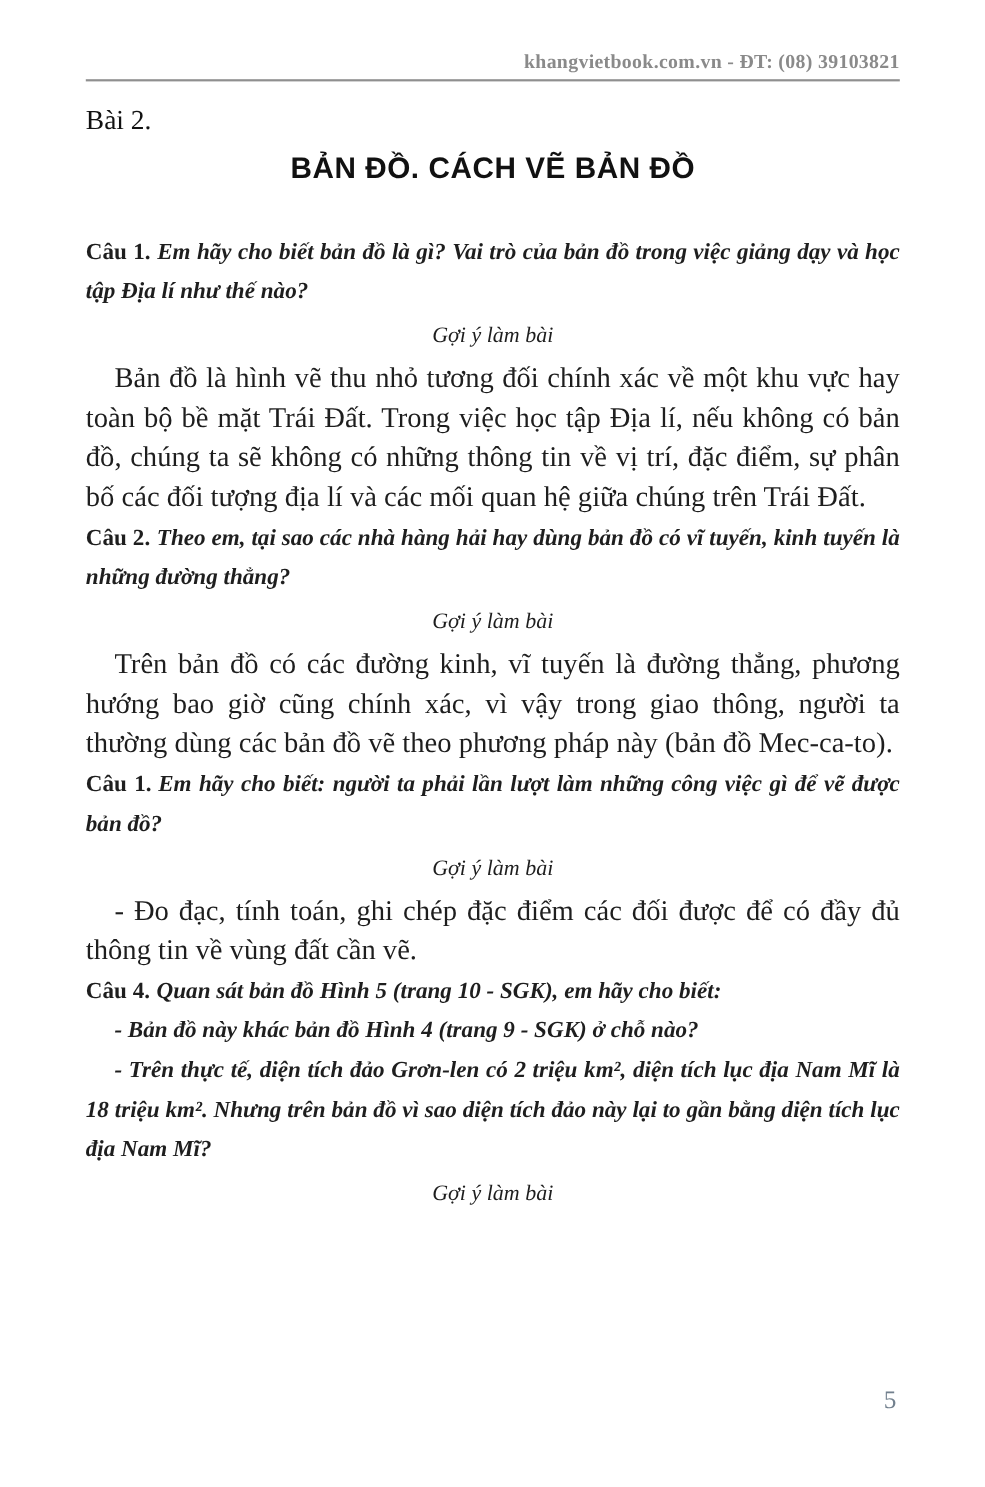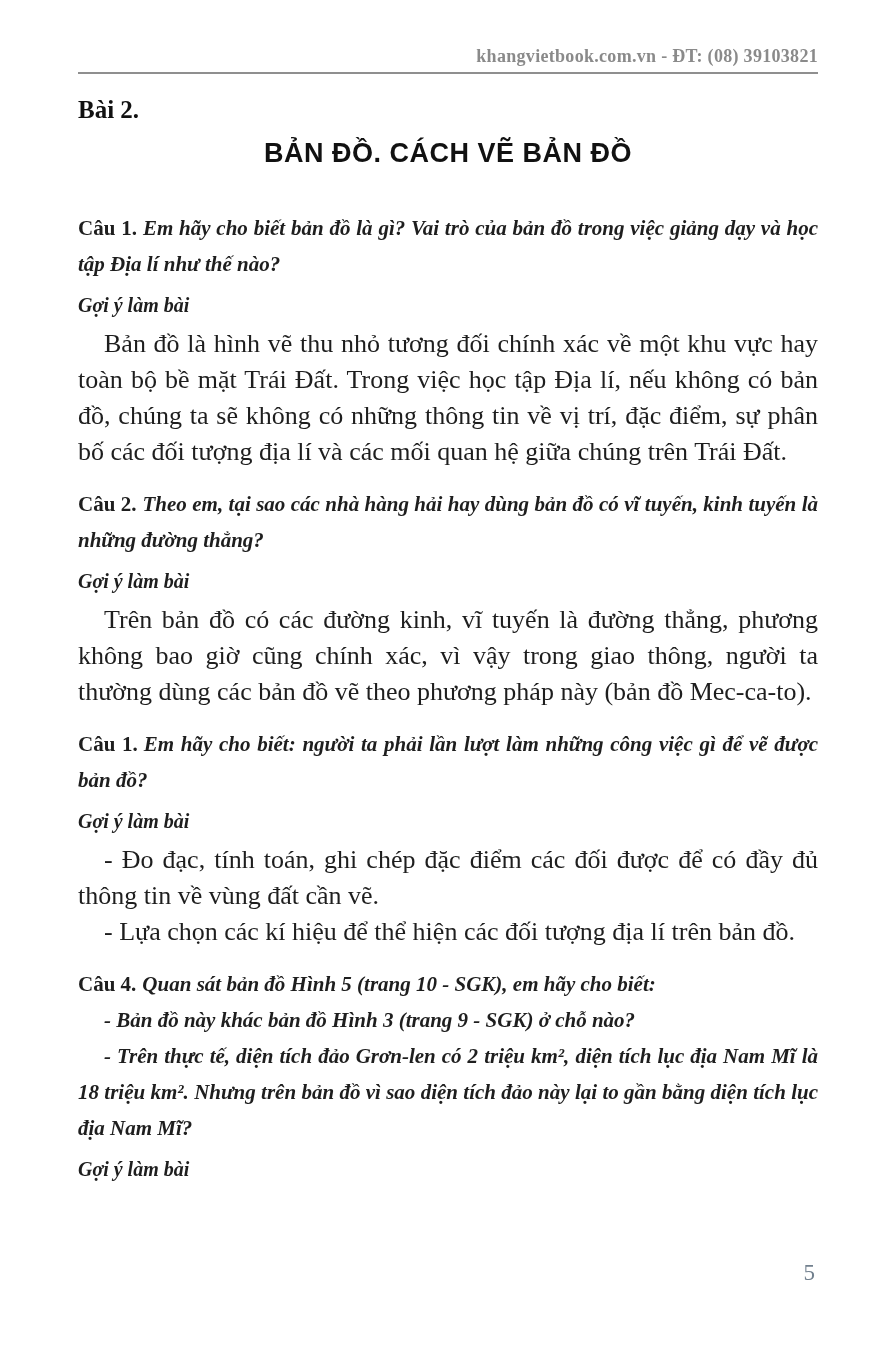--- a/index.html
+++ b/index.html
@@ -27,39 +27,38 @@
   .header .site {
     font-family: "Liberation Serif", serif;
     font-weight: bold;
     font-size: 18px;
     color: #8a8a8a;
     letter-spacing: 0.3px;
   }
   
   .lesson-label {
     font-size: 25px;
-    font-weight: bold;
+    font-weight: normal;
     color: #111;
     margin-bottom: 14px;
   }
   .lesson-title {
     font-family: "Liberation Sans", sans-serif;
     font-size: 27px;
     font-weight: bold;
     text-align: center;
     color: #111;
     letter-spacing: 0.5px;
     margin-bottom: 41px;
   }
   
   .question {
     font-size: 21px;
     line-height: 36px;
     text-align: justify;
-    margin-top: 16px;
   }
   .q-label {
     font-weight: bold;
     font-style: normal;
     margin-right: 6px;
   }
   .q-text {
     font-weight: bold;
     font-style: italic;
   }
@@ -67,22 +66,23 @@
     font-size: 21px;
     line-height: 36px;
     text-align: justify;
     font-weight: bold;
     font-style: italic;
     text-indent: 26px;
   }
   .hint {
     font-size: 20px;
     line-height: 34px;
-    font-weight: bold;
+    font-weight: normal;
     font-style: italic;
+    text-align: center;
     margin: 6px 0 4px 0;
   }
   .para {
     font-size: 26px;
     line-height: 36px;
     text-align: justify;
     text-indent: 26px;
   }
   
   .page-number {
@@ -108,31 +108,30 @@
   <p class="question">
     <span class="q-label">Câu 1.</span><span class="q-text">Em hãy cho biết bản đồ là gì? Vai trò của bản đồ trong việc giảng dạy và học tập Địa lí như thế nào?</span>
   </p>
   <p class="hint">Gợi ý làm bài</p>
   <p class="para">Bản đồ là hình vẽ thu nhỏ tương đối chính xác về một khu vực hay toàn bộ bề mặt Trái Đất. Trong việc học tập Địa lí, nếu không có bản đồ, chúng ta sẽ không có những thông tin về vị trí, đặc điểm, sự phân bố các đối tượng địa lí và các mối quan hệ giữa chúng trên Trái Đất.</p>
 
   <p class="question">
     <span class="q-label">Câu 2.</span><span class="q-text">Theo em, tại sao các nhà hàng hải hay dùng bản đồ có vĩ tuyến, kinh tuyến là những đường thẳng?</span>
   </p>
   <p class="hint">Gợi ý làm bài</p>
-  <p class="para">Trên bản đồ có các đường kinh, vĩ tuyến là đường thẳng, phương không bao giờ cũng chính xác, vì vậy trong giao thông, người ta thường dùng các bản đồ vẽ theo phương pháp này (bản đồ Mec-ca-to).</p>
+  <p class="para">Trên bản đồ có các đường kinh, vĩ tuyến là đường thẳng, phương hướng bao giờ cũng chính xác, vì vậy trong giao thông, người ta thường dùng các bản đồ vẽ theo phương pháp này (bản đồ Mec-ca-to).</p>
 
   <p class="question">
     <span class="q-label">Câu 1.</span><span class="q-text">Em hãy cho biết: người ta phải lần lượt làm những công việc gì để vẽ được bản đồ?</span>
   </p>
   <p class="hint">Gợi ý làm bài</p>
   <p class="para">- Đo đạc, tính toán, ghi chép đặc điểm các đối được để có đầy đủ thông tin về vùng đất cần vẽ.</p>
-  <p class="para">- Lựa chọn các kí hiệu để thể hiện các đối tượng địa lí trên bản đồ.</p>
 
   <p class="question">
     <span class="q-label">Câu 4.</span><span class="q-text">Quan sát bản đồ Hình 5 (trang 10 - SGK), em hãy cho biết:</span>
   </p>
-  <p class="subquestion">- Bản đồ này khác bản đồ Hình 3 (trang 9 - SGK) ở chỗ nào?</p>
+  <p class="subquestion">- Bản đồ này khác bản đồ Hình 4 (trang 9 - SGK) ở chỗ nào?</p>
   <p class="subquestion">- Trên thực tế, diện tích đảo Grơn-len có 2 triệu km², diện tích lục địa Nam Mĩ là 18 triệu km². Nhưng trên bản đồ vì sao diện tích đảo này lại to gần bằng diện tích lục địa Nam Mĩ?</p>
   <p class="hint">Gợi ý làm bài</p>
 
   <div class="page-number">5</div>
 
 </div>
 
 </body></html>

